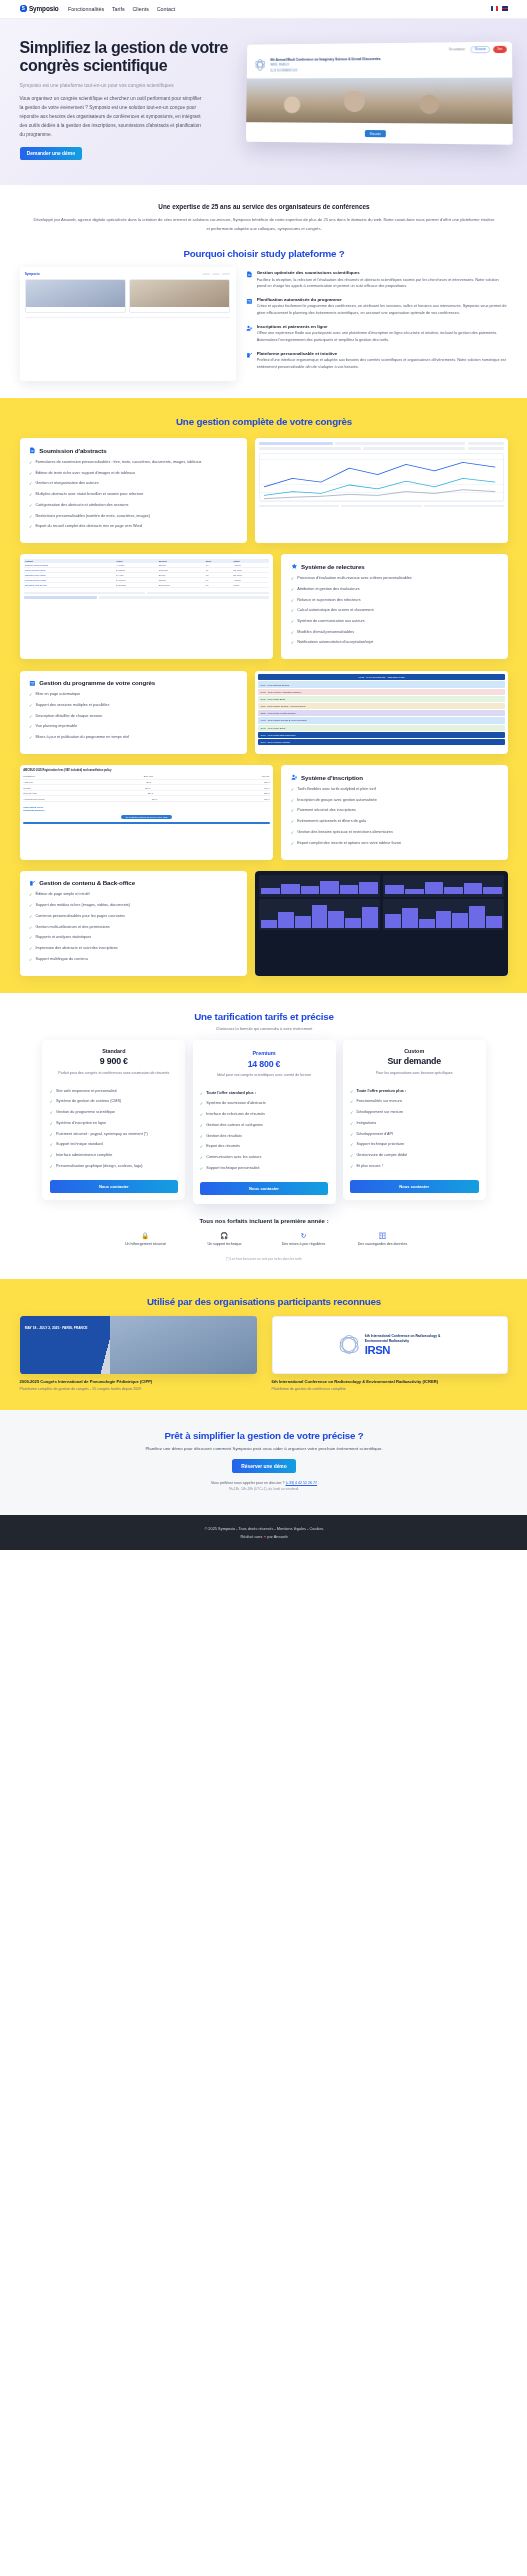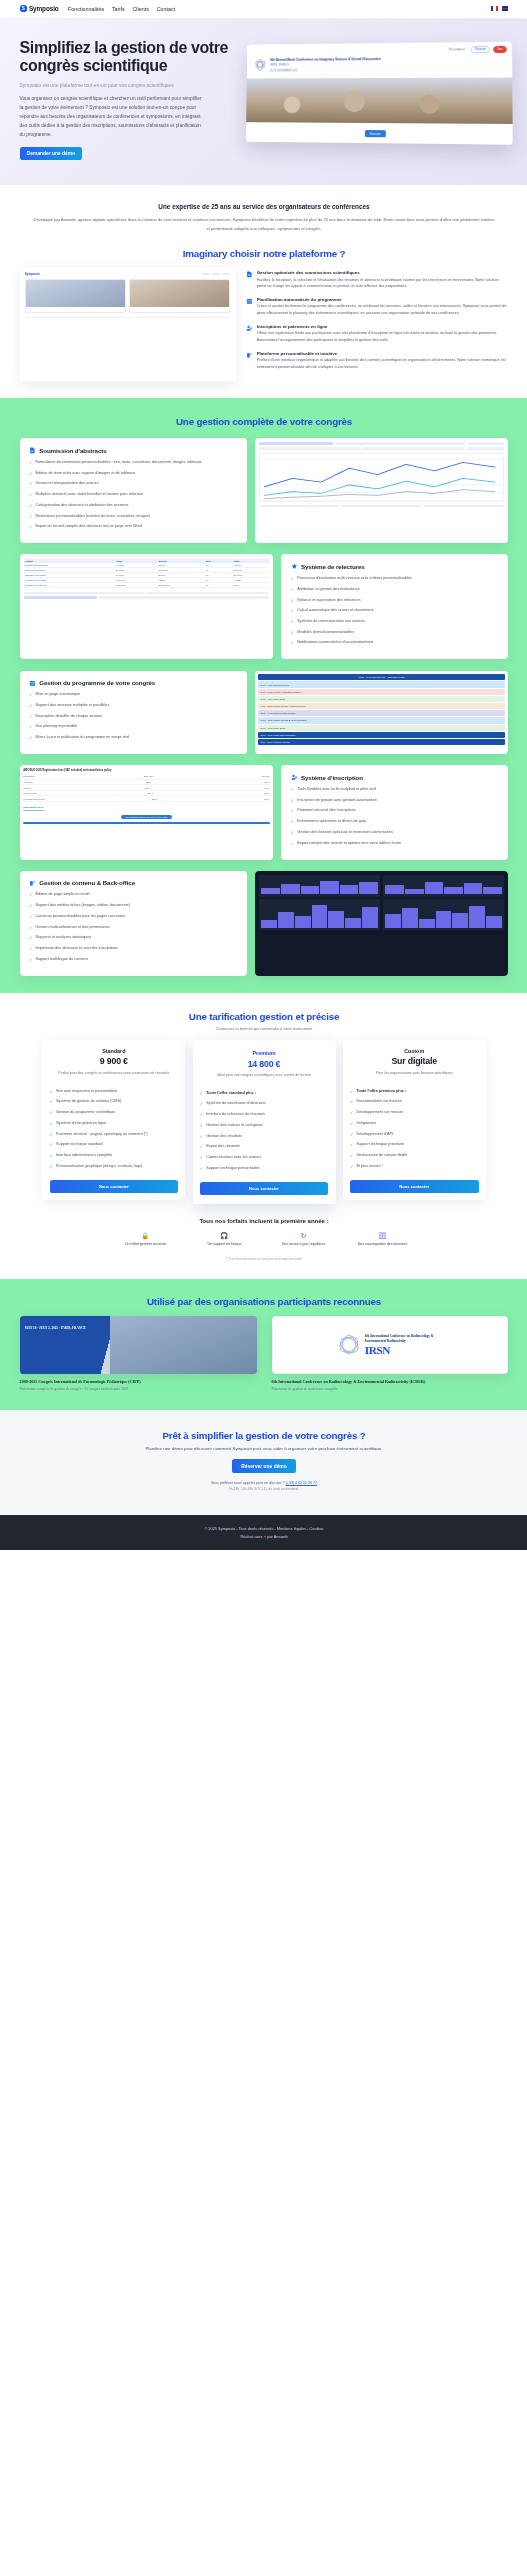--- a/index.html
+++ b/index.html
@@ -80,21 +80,21 @@
       radial-gradient(circle at 18% 60%, #d9c4ae 0 8.2px, transparent 8.8px),
       radial-gradient(circle at 42% 52%, #c9b49f 0 10.3px, transparent 10.8px),
       radial-gradient(circle at 70% 58%, #bda78f 0 9.3px, transparent 9.8px),
       linear-gradient(180deg,#cfd8e6 0%, #b9a68f 55%, #8d7a63 100%);
   }
   .conf-cta { text-align: center; padding: 4.6px 0 6.2px; }
   .conf-cta .mini { font-size: 2.8px; background: #2a7ad4; color: #fff; padding: 1.5px 5.2px; border-radius: 1.5px; display: inline-block; }
 
   
   .sec { padding: 17.5px 19.6px; }
-  .sec-grey { background: #86efac; }
+  .sec-grey { background: #fde047; }
   .sec-white { background: #ffffff; }
   h2.blue {
     text-align: center; color: #1f49e0; font-size: 9.8px; font-weight: 700;
     letter-spacing: -0.2px; margin-bottom: 4.1px;
   }
   h3.dark { text-align: center; font-size: 6.4px; font-weight: 700; color: #161b2c; margin-bottom: 6.2px; }
   .sec-intro { text-align: center; font-size: 4.1px; color: #5a6077; line-height: 2.1; max-width: 464px; margin: 0 auto; }
   .sec-sub { text-align: center; font-size: 3.9px; color: #6c7287; margin-bottom: 9.3px; }
 
   
@@ -190,21 +190,21 @@
   .btn-price { width: 100%; font-size: 4.1px; padding: 4.1px 0; margin-top: 5.2px; text-align: center; }
 
   .incl-title { text-align: center; font-size: 6px; font-weight: 700; color: #1c2232; margin: 13.4px 0 8.2px; }
   .incl-row { display: flex; justify-content: center; gap: 27px; }
   .incl { width: 52px; text-align: center; }
   .incl-ico { font-size: 6.7px; color: #1f49e0; margin-bottom: 2.6px; }
   .incl-txt { font-size: 3.6px; color: #3f4558; line-height: 1.6; }
   .incl-note { text-align: center; font-size: 3.1px; color: #9aa0b2; margin-top: 9.3px; }
 
   
-  .cli-row { display: flex; gap: 15px; margin-top: 8.2px; font-family: Liberation Serif, serif; }
+  .cli-row { display: flex; gap: 15px; margin-top: 8.2px; }
   .cli-card { flex: 1; }
   .cli-banner { height: 58px; border-radius: 3.6px; overflow: hidden; box-shadow: 0 3.1px 10.3px rgba(25,30,70,.1); position: relative; }
   .cli-a { background: linear-gradient(105deg,#1d4ea8 0 38%, #cfd6e2 38% 100%); }
   .cli-a .ph { position: absolute; right: 0; top: 0; bottom: 0; width: 62%;
     background: linear-gradient(160deg,#9fb4cf,#6f8aa9); }
   .cli-a .lbl { position: absolute; left: 5.2px; top: 10.3px; color: #fff; font-size: 3.3px; line-height: 1.5; font-weight: 700; }
   .cli-b { background: #fff; display: flex; align-items: center; justify-content: center; gap: 5.2px; border: 0.5px solid #eef0f5; }
   .irsn { font-size: 11.3px; font-weight: 800; color: #1f49e0; letter-spacing: -0.5px; }
   .cli-title { font-size: 4.1px; font-weight: 700; color: #1c2232; margin-top: 5.2px; line-height: 1.5; }
   .cli-sub { font-size: 3.6px; color: #6d7387; margin-top: 2.1px; line-height: 1.6; }
@@ -276,21 +276,21 @@
           <span class="mini">S'inscrire</span>
         </div>
       </div>
     </div>
   </section>
 
   <section class="sec sec-white">
     <h3 class="dark">Une expertise de 25 ans au service des organisateurs de conférences</h3>
     <p class="sec-intro">Développé par Answeb, agence digitale spécialisée dans la création de sites internet et solutions sur-mesure, Symposio bénéficie de notre expertise de plus de 25 ans dans le domaine du web. Notre savoir-faire nous permet d'offrir une plateforme intuitive et performante adaptée aux colloques, symposiums et congrès.</p>
 
-    <h2 class="blue" style="margin-top:14.4px">Imaginary choisir notre plateforme ?</h2>
+    <h2 class="blue" style="margin-top:14.4px">Pourquoi choisir study plateforme ?</h2>
 
     <div class="why-wrap">
       <div class="why-left">
         <div class="mock-toolbar">
           <span class="mock-logo">Symposio</span>
           <span class="mock-tabs">
             <i class="mock-tab"></i>
               <i class="mock-tab"></i>
               <i class="mock-tab"></i>
           </span>
@@ -761,21 +761,21 @@
                   <i style="height:50%"></i>
                 </div>
               </div>
           </div>
         </div>
       </div>
     </div>
   </section>
 
   <section class="sec sec-white">
-    <h2 class="blue">Une tarification gestion et précise</h2>
+    <h2 class="blue">Une tarification tarifs et précise</h2>
     <p class="sec-sub">Choisissez la formule qui conviendra à votre événement</p>
 
     <div class="price-row">
 
       <div class="price-card">
         <div class="price-name">Standard</div>
         <div class="price-amt">9 900 €</div>
         <div class="price-desc">Parfait pour des congrès et conférences sans soumission de résumés</div>
         <div class="price-list">
           <div class="ck">
@@ -850,21 +850,21 @@
           <div class="ck">
               <span class="ck-mark">✓</span>
               <span class="ck-txt">Support technique personnalisé</span>
             </div>
         </div>
         <button class="btn btn-price">Nous contacter</button>
       </div>
 
       <div class="price-card">
         <div class="price-name">Custom</div>
-        <div class="price-amt">Sur digitale</div>
+        <div class="price-amt">Sur demande</div>
         <div class="price-desc">Pour les organisations avec besoins spécifiques</div>
         <div class="price-list">
           <div class="ck">
               <span class="ck-mark">✓</span>
               <span class="ck-txt" style="font-weight:700;color:#1c2232">Toute l'offre premium plus :</span>
             </div>
           <div class="ck">
               <span class="ck-mark">✓</span>
               <span class="ck-txt">Fonctionnalités sur mesure</span>
             </div>
@@ -946,21 +946,21 @@
           </div>
         </div>
         <div class="cli-title">6th International Conference on Radioecology &amp; Environmental Radioactivity (ICRER)</div>
         <div class="cli-sub">Plateforme de gestion de conférence complète</div>
       </div>
 
     </div>
   </section>
 
   <section class="cta">
-    <h2 class="blue">Prêt à simplifier la gestion de votre congrès ?</h2>
+    <h2 class="blue">Prêt à simplifier la gestion de votre précise ?</h2>
     <p class="lead">Planifiez une démo pour découvrir comment Symposio peut vous aider à organiser votre prochain événement scientifique.</p>
     <button class="btn btn-cta">Réserver une démo</button>
     <div class="callline">
       <span>Vous préférez nous appeler pour en discuter ?</span>
       <a href="#">(+33) 4 42 52 26 77</a>
     </div>
     <div class="hours">9h-13h, 14h-18h (UTC+1), du lundi au vendredi.</div>
   </section>
 
   <footer class="footer">

